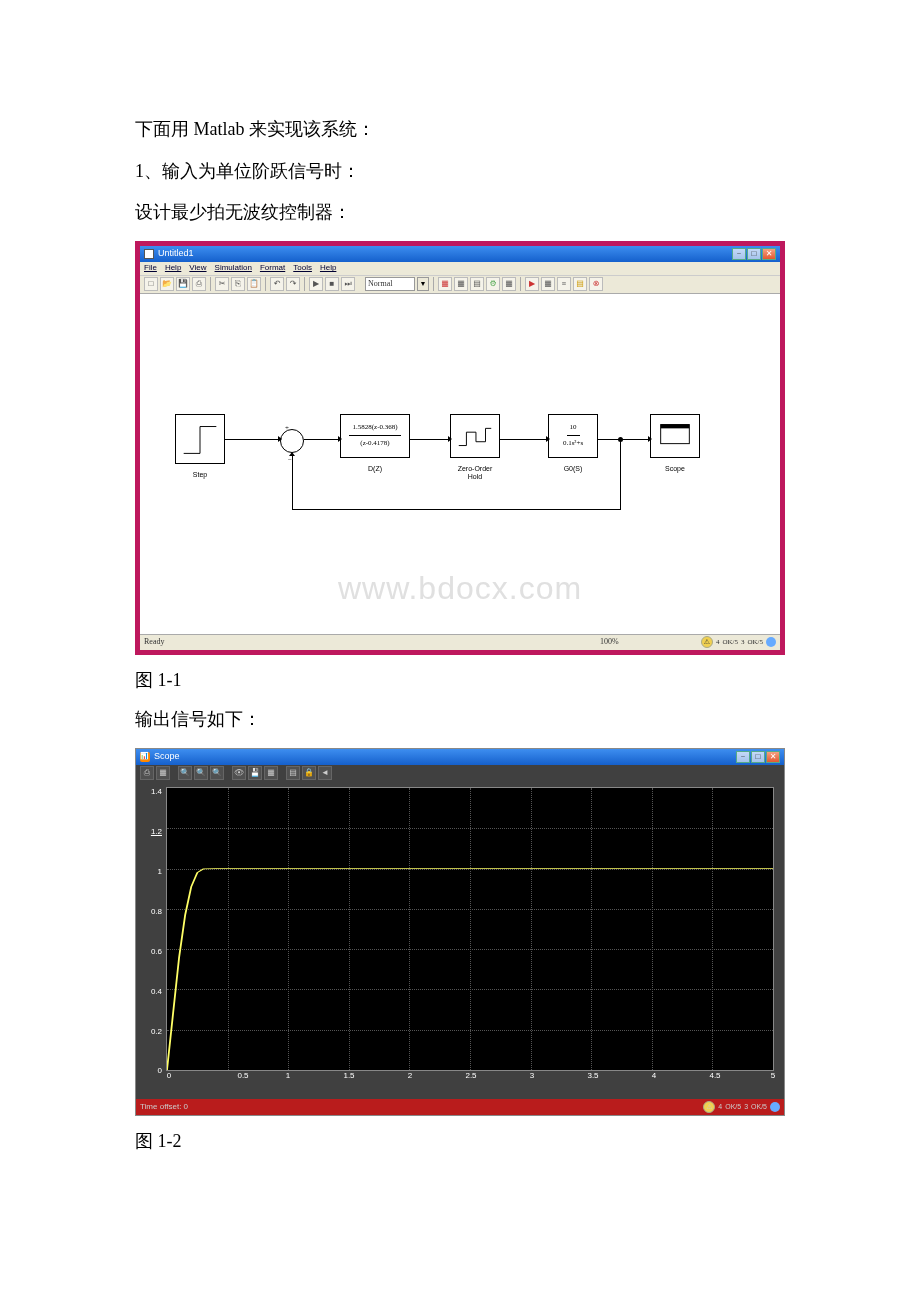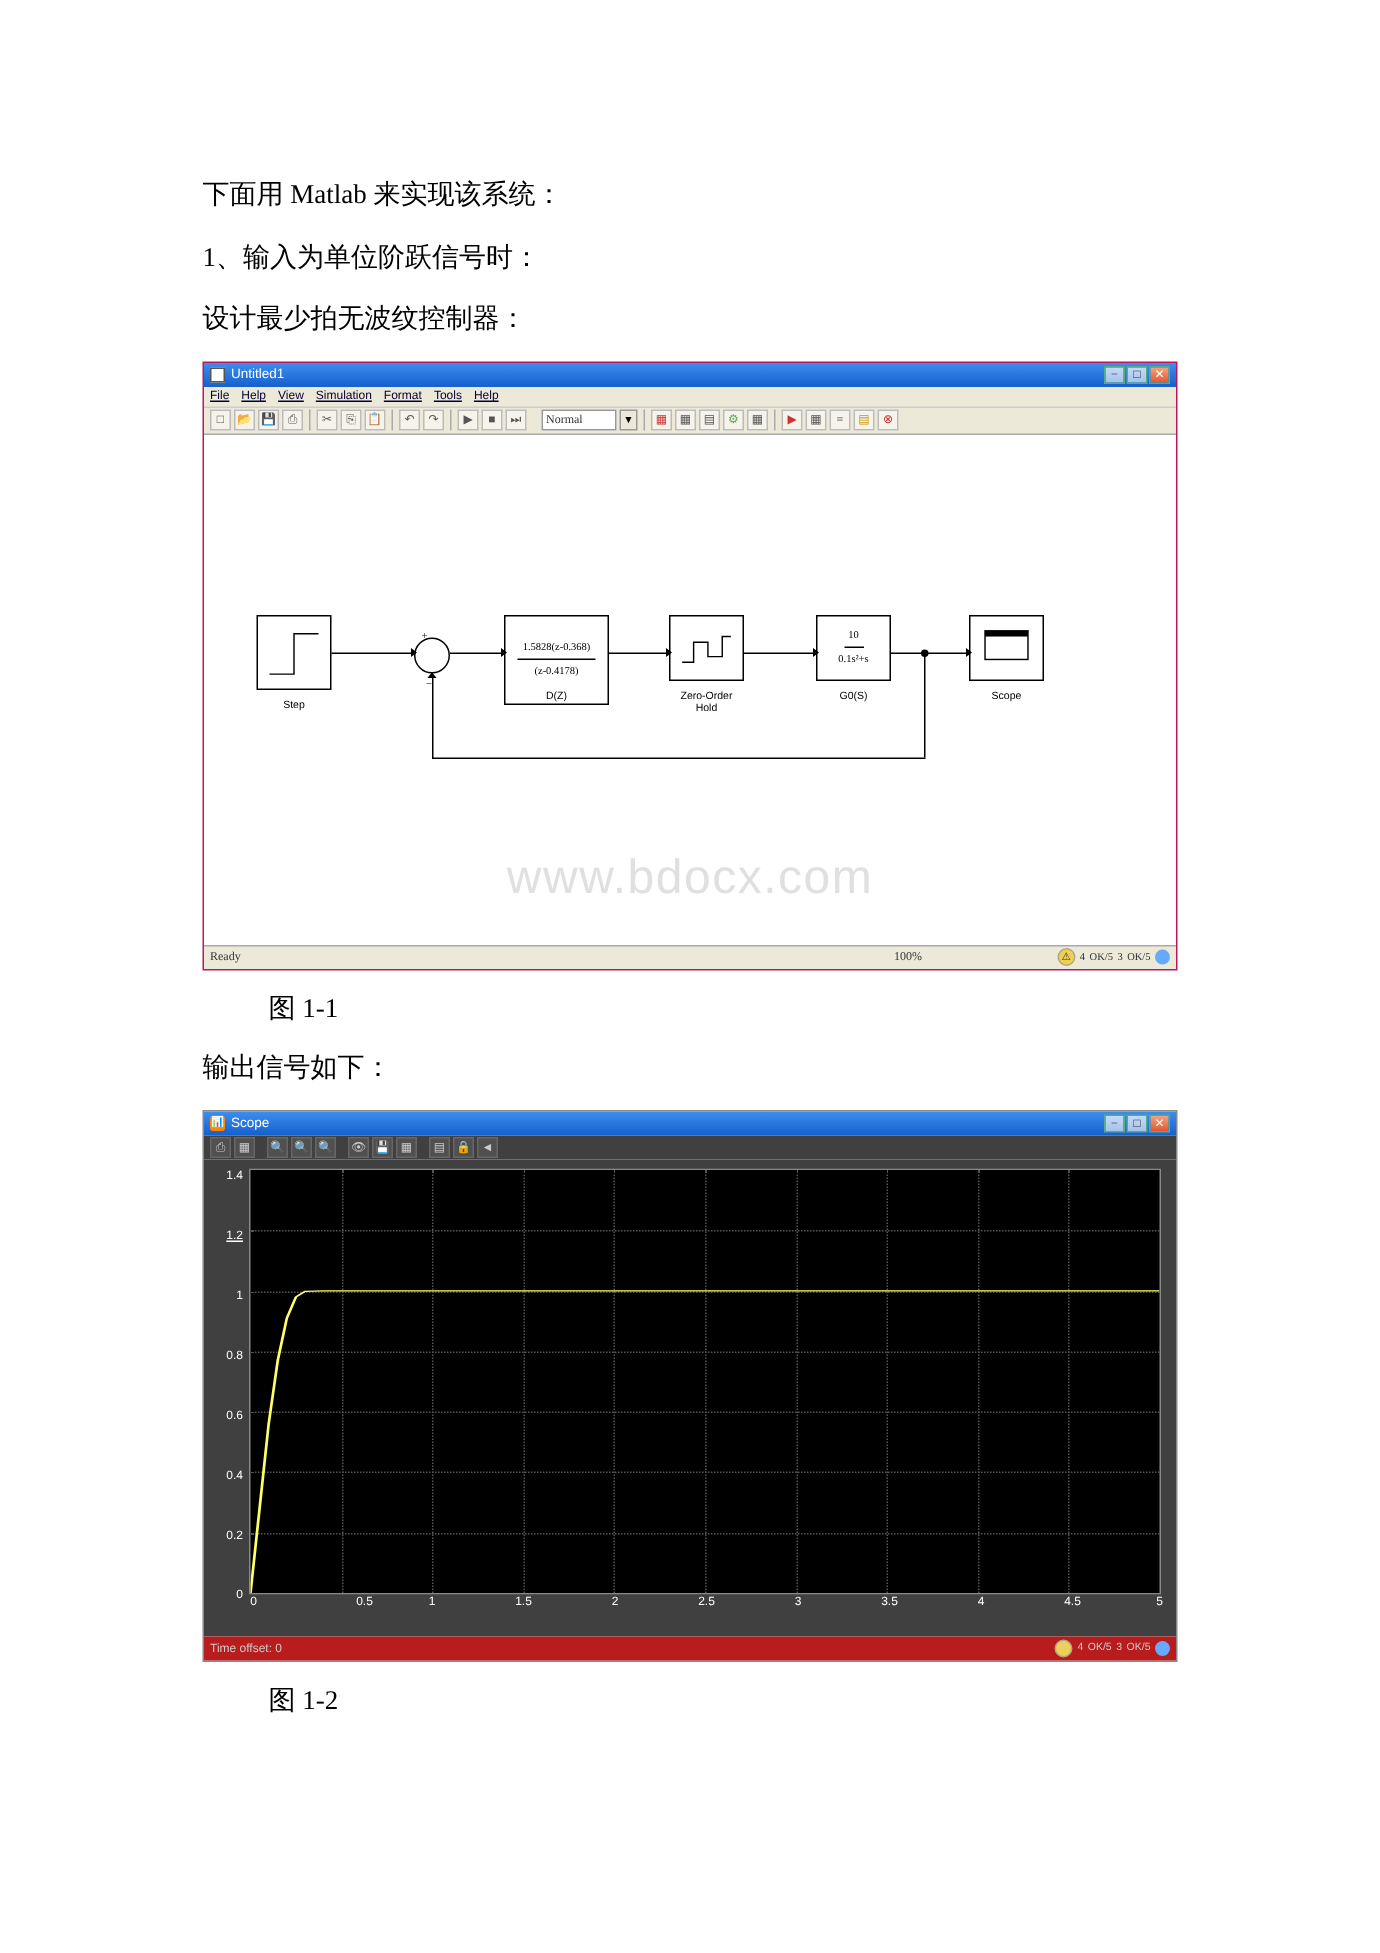--- a/index.html
+++ b/index.html
@@ -1,21 +1,21 @@
 <!DOCTYPE html>
 <html><head>
   <meta charset="utf-8">
   <style>
     * { margin: 0; padding: 0; box-sizing: border-box; }
     body { font-family: "SimSun", serif; background: #fff; width: 920px; font-size: 18px; line-height: 2.2; color: #000; }
     .page { padding: 110px 135px 60px 135px; }
     .text-line { margin-bottom: 2px; }
     
     
-    .simulink-window { background: #fff; border: 1px solid #be185d; margin-top: 8px; position: relative; }
+    .simulink-window { background: #fff; border: 5px solid #be185d; margin-top: 8px; position: relative; }
     .titlebar { background: linear-gradient(to bottom, #3d8ef0, #1560cc); height: 16px; display: flex; align-items: center; padding: 0 4px; }
     .titlebar-icon { width: 10px; height: 10px; background: #fff; border: 1px solid #555; margin-right: 4px; display: inline-block; }
     .titlebar-text { color: #fff; font-size: 9px; font-family: sans-serif; flex: 1; }
     .win-buttons { display: flex; gap: 1px; }
     .win-btn { width: 14px; height: 12px; background: linear-gradient(to bottom,#c4d9f8,#a5c3eb); border:1px solid #5a8; font-size:8px; display:flex; align-items:center; justify-content:center; color:#333; }
     .win-btn.close { background: linear-gradient(to bottom,#f5a07f,#e25830); color:#fff; }
     .menubar { background: #ece9d8; height: 14px; display:flex; align-items:center; padding:0 4px; border-bottom:1px solid #ccc; }
     .menu-item { font-size: 8px; font-family: sans-serif; color: #003; margin-right: 8px; }
     .menu-item u { text-decoration: underline; }
     .toolbar { background: #ece9d8; height: 18px; display:flex; align-items:center; padding:0 4px; gap:2px; border-bottom:1px solid #aaa; }
@@ -28,37 +28,37 @@
     .watermark { position:absolute; bottom:10px; left:50%; transform:translateX(-50%); font-size:32px; color:#e0e0e0; font-family:sans-serif; letter-spacing:1px; }
     
     
     .blk { position:absolute; border:1px solid #000; background:#fff; }
     .blk-step { left:35px; top:120px; width:50px; height:50px; }
     .blk-step svg { width:100%; height:100%; }
     .blk-label { position:absolute; font-size:7px; font-family:sans-serif; color:#000; text-align:center; width:100%; }
     .sum-circle { position:absolute; left:140px; top:135px; width:24px; height:24px; border:1px solid #000; border-radius:50%; background:#fff; }
     .sum-plus { position:absolute; left:145px; top:127px; font-size:7px; }
     .sum-minus { position:absolute; left:148px; top:159px; font-size:7px; }
-    .blk-dz { left:200px; top:120px; width:70px; height:60px; display:flex; flex-direction:column; align-items:center; justify-content:center; font-size:7px; }
+    .blk-dz { left:200px; top:120px; width:70px; height:44px; display:flex; flex-direction:column; align-items:center; justify-content:center; font-size:7px; }
     .frac-top { border-bottom:1px solid #000; padding:0 3px; }
     .blk-zoh { left:310px; top:120px; width:50px; height:44px; }
     .blk-g0s { left:408px; top:120px; width:50px; height:44px; display:flex; flex-direction:column; align-items:center; justify-content:center; font-size:7px;}
     .blk-scope { left:510px; top:120px; width:50px; height:44px; }
     .blk-scope svg, .blk-zoh svg { width:100%; height:100%; }
     
     .wire { position:absolute; background:#000; }
     .arrow-r::after { content:''; position:absolute; right:-4px; top:-3px; border-left:4px solid #000; border-top:3px solid transparent; border-bottom:3px solid transparent; }
     
     .statusbar { background:#ece9d8; height:16px; border-top:1px solid #aaa; display:flex; align-items:center; font-size:8px; padding:0 4px; color:#333; position:relative;}
     .status-right { position:absolute; right:4px; display:flex; align-items:center; gap:3px; }
     .status-pct { position:absolute; left:460px; }
     .tray-icon { width:12px; height:12px; background:#f0d050; border-radius:50%; border:1px solid #aa8; font-size:7px; display:flex; align-items:center; justify-content:center;}
     .tray-text { font-size:7px; }
     
-    .caption { margin-top: 6px; margin-left: 44px; }
+    .caption { margin-top: 6px; }
     
     
     .scope-window { margin-top:8px; border:1px solid #888; }
     .scope-titlebar { background: linear-gradient(to bottom, #3d8ef0, #1560cc); height:16px; display:flex; align-items:center; padding:0 4px; }
     .scope-title-icon { width:10px; height:10px; background:#ff8800; border-radius:2px; margin-right:4px; display:flex; align-items:center; justify-content:center; font-size:7px; color:#fff;}
     .scope-titlebar .titlebar-text { color:#fff; font-size:9px; flex:1; }
     .scope-toolbar { background:#404040; height:16px; display:flex; align-items:center; padding:0 4px; gap:2px; }
     .scope-tb-btn { width:14px; height:14px; background:#505050; border:1px solid #666; font-size:8px; display:flex; align-items:center; justify-content:center; color:#ccc; }
     .plot-area { height:318px; background:#404040; position:relative; padding:4px; }
     .plot-inner { position:absolute; left:30px; top:6px; right:10px; bottom:28px; background:#000; border:1px solid #888; }

